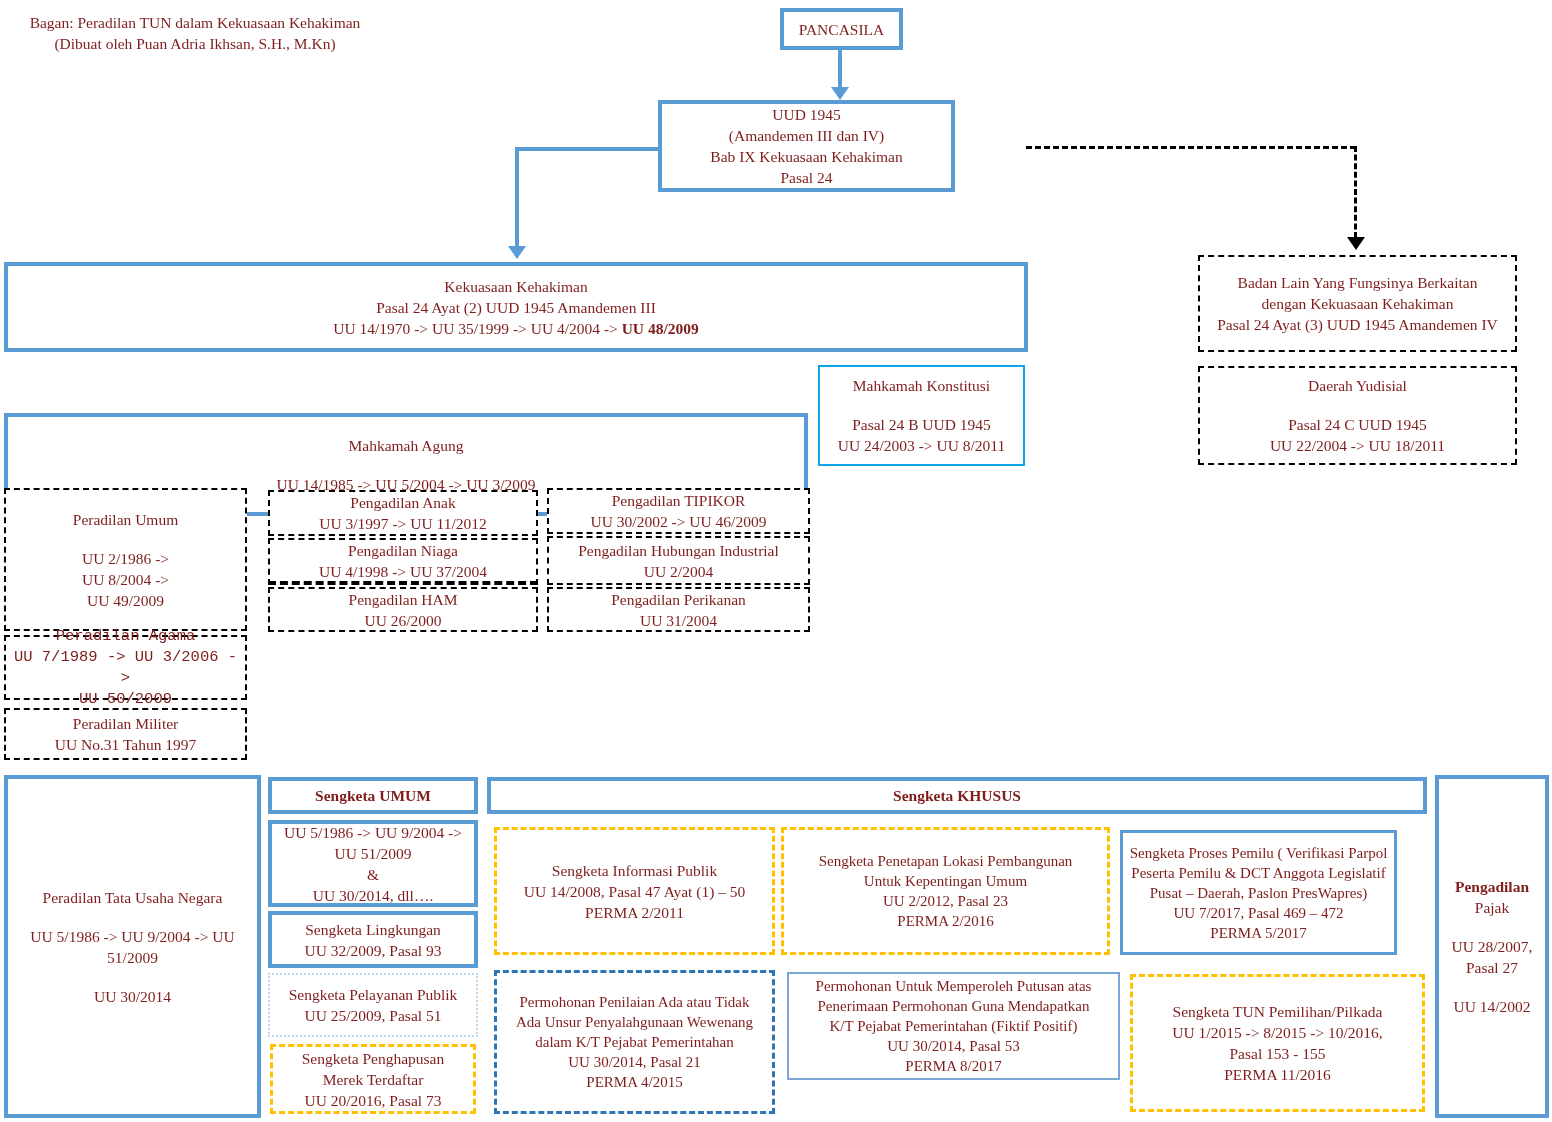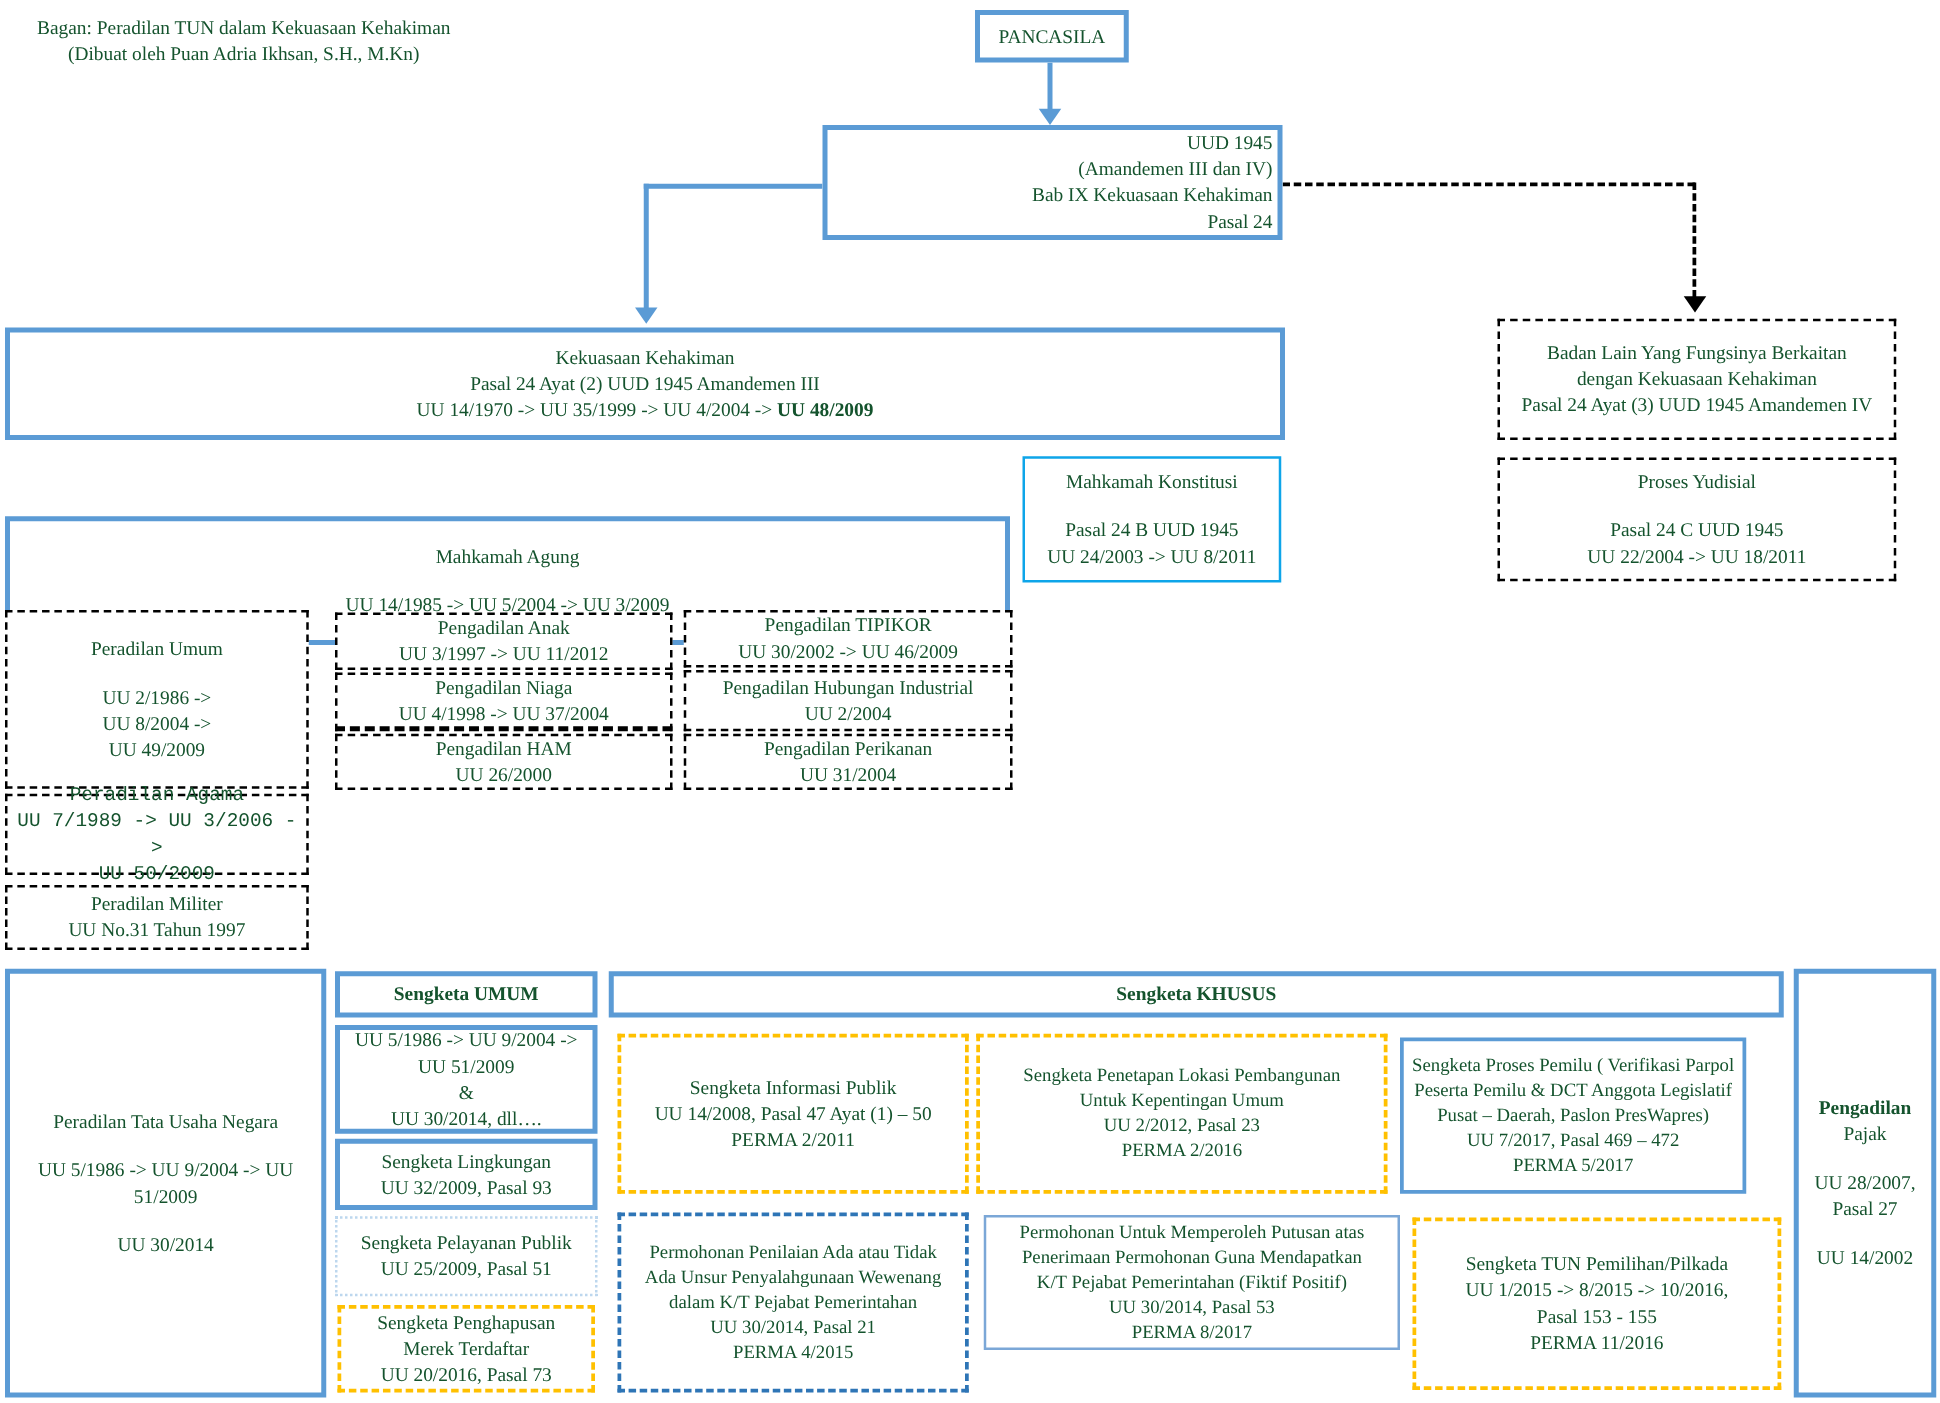--- a/index.html
+++ b/index.html
@@ -1,17 +1,17 @@
 <!DOCTYPE html>
 <html><head>
 <meta charset="utf-8">
 <style>
   html,body{margin:0;padding:0;background:#fff;}
   #canvas{position:relative;width:1552px;height:1122px;background:#fff;
-          font-family:"Liberation Serif", serif;font-size:15.5px;line-height:21px;color:#14532d;overflow:hidden;}
+          font-family:"Liberation Serif", serif;font-size:15.5px;line-height:21px;color:#7f1d1d;overflow:hidden;}
   .bx{position:absolute;display:flex;flex-direction:column;justify-content:center;align-items:center;
       text-align:center;box-sizing:border-box;background:#fff;padding:2px 4px;}
   .ln{width:100%;}
   .ln.sp{height:18px;}
   .b{font-weight:bold;}
   .ul{}
   .fs15{font-size:15px;line-height:20px;}
   
   .blue{border:4px solid #5B9BD5;}
   .blue3{border:3px solid #5B9BD5;}
@@ -51,21 +51,21 @@
   <div class="head-blue" style="left:508px;top:246px;"></div>
 
   <div class="dashh" style="left:1026px;top:146px;width:330px;"></div>
   <div class="dashv" style="left:1354px;top:146px;height:92px;"></div>
   <div class="head-black" style="left:1347px;top:237px;"></div>
 
   <div class="bx blue" style="left:780px;top:8px;width:123px;height:42px;">
       <div class="ln">PANCASILA</div>
     </div>
 
-  <div class="bx blue" style="left:658px;top:100px;width:368px;height:92px;text-align:right;">
+  <div class="bx blue" style="left:658px;top:100px;width:297px;height:92px;">
       <div class="ln">UUD 1945</div>
       <div class="ln">(Amandemen III dan IV)</div>
       <div class="ln">Bab IX Kekuasaan Kehakiman</div>
       <div class="ln">Pasal 24</div>
     </div>
 
   <div class="bx blue" style="left:4px;top:262px;width:1024px;height:90px;">
     <div class="ln">Kekuasaan Kehakiman</div>
     <div class="ln">Pasal 24 Ayat (2) UUD 1945 Amandemen III</div>
     <div class="ln"><span>UU 14/1970 -&gt; UU 35/1999 -&gt; UU 4/2004 -&gt; </span><span class="b">UU 48/2009</span></div>
@@ -84,21 +84,21 @@
     </div>
 
   <div class="bx blksolid" style="left:818px;top:365px;width:207px;height:101px;">
       <div class="ln">Mahkamah Konstitusi</div>
       <div class="ln sp"></div>
       <div class="ln">Pasal 24 B UUD 1945</div>
       <div class="ln">UU 24/2003 -&gt; UU 8/2011</div>
     </div>
 
   <div class="bx blkdash" style="left:1198px;top:366px;width:319px;height:99px;">
-      <div class="ln">Proses Yudisial</div>
+      <div class="ln">Daerah Yudisial</div>
       <div class="ln sp"></div>
       <div class="ln">Pasal 24 C UUD 1945</div>
       <div class="ln">UU 22/2004 -&gt; UU 18/2011</div>
     </div>
 
   <div class="bx blkdash" style="left:4px;top:488px;width:243px;height:143px;">
       <div class="ln">Peradilan Umum</div>
       <div class="ln sp"></div>
       <div class="ln">UU 2/1986 -&gt;</div>
       <div class="ln">UU 8/2004 -&gt;</div>

